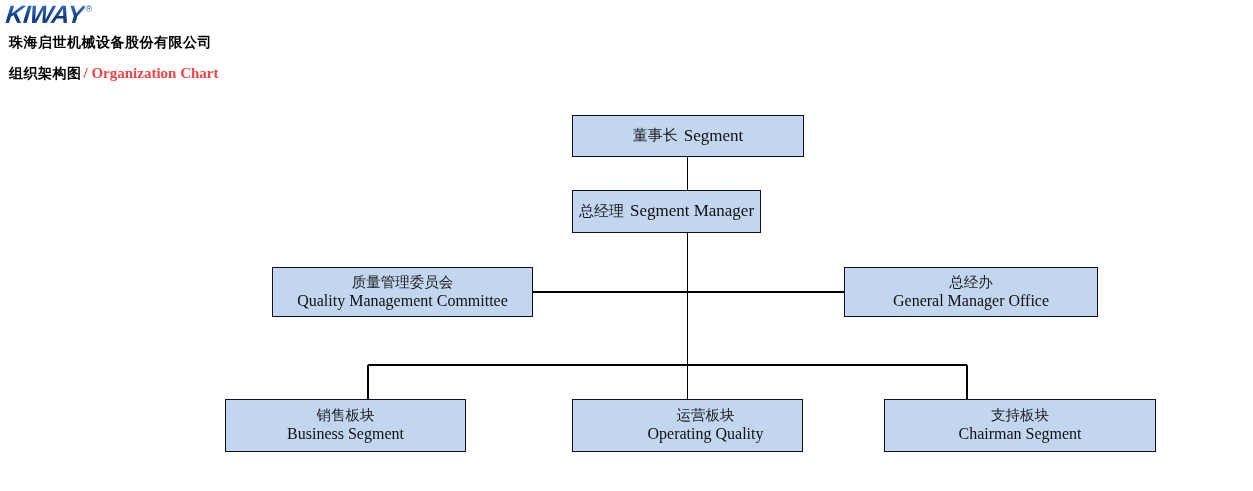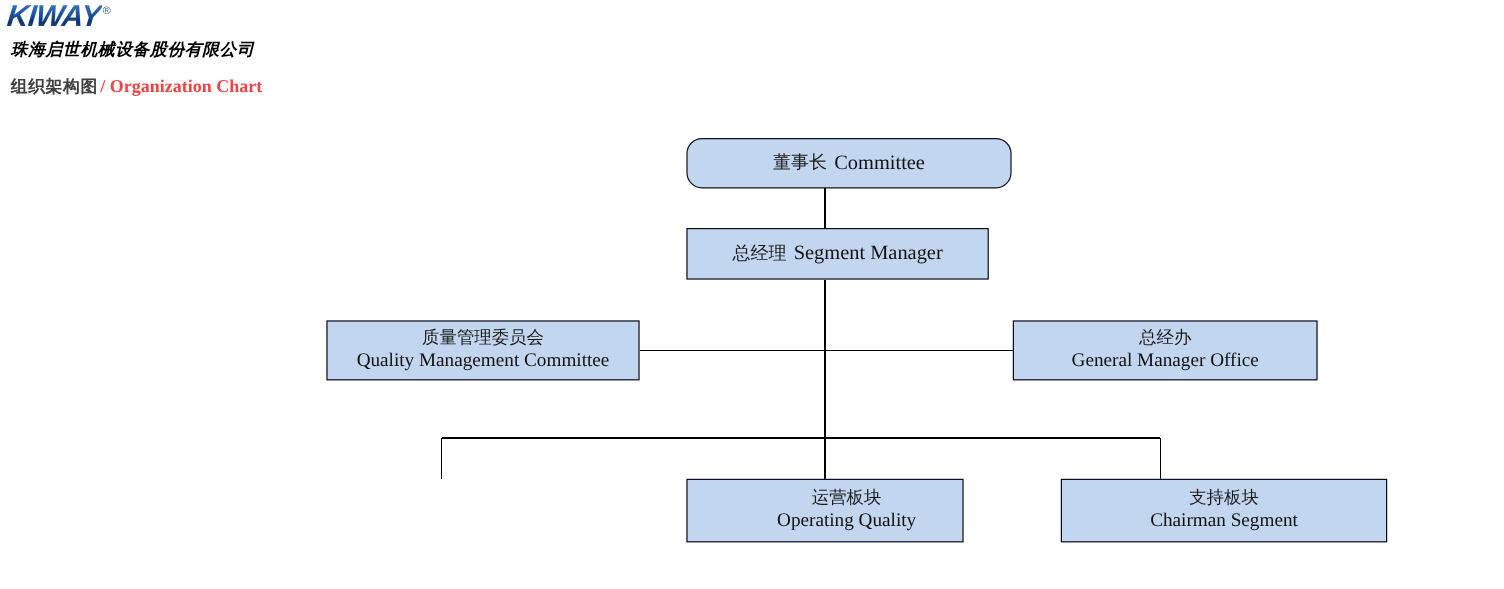--- a/index.html
+++ b/index.html
@@ -56,35 +56,34 @@
   #company-name {
     position: absolute;
     left: 9px;
     top: 32px;
     font-family: "DejaVu Sans", "Liberation Sans", sans-serif;
     font-weight: bold;
     font-size: 14px;
     line-height: 20px;
     color: #000000;
     letter-spacing: 0.5px;
-    font-style: italic;
   }
   #subtitle {
     position: absolute;
     left: 9px;
     top: 63px;
     font-size: 15px;
     line-height: 20px;
     white-space: nowrap;
   }
   #subtitle .cn {
     font-family: "DejaVu Sans", "Liberation Sans", sans-serif;
     font-weight: bold;
     font-size: 14px;
-    color: #404040;
+    color: #000000;
     letter-spacing: 0.5px;
   }
   #subtitle .en {
     font-family: "Liberation Serif", "DejaVu Serif", serif;
     font-weight: bold;
     font-size: 15px;
     color: #ef4444;
     margin-left: 2px;
   }
 
@@ -163,40 +162,44 @@
 
       <line x1="533" y1="292" x2="687.5" y2="292"></line>
       <line x1="687.5" y1="292" x2="844" y2="292"></line>
 
       <line x1="368" y1="365" x2="967" y2="365"></line>
       <line x1="368" y1="365" x2="368" y2="399"></line>
       <line x1="967" y1="365" x2="967" y2="399"></line>
     </g>
   </svg>
 
-  <div class="node inline" style="left:572px; top:115px; width:271px; height:42px;border-radius:13px;">
+  <div class="node inline" style="left:572px; top:115px; width:232px; height:42px;">
     <span class="cn">董事长</span>
-    <span class="en">Committee</span>
-  </div>
-
-  <div class="node inline" style="left:572px; top:190px; width:252px; height:43px;text-align:right;">
+    <span class="en">Segment</span>
+  </div>
+
+  <div class="node inline" style="left:572px; top:190px; width:189px; height:43px;text-align:right;">
     <span class="cn">总经理</span>
     <span class="en">Segment Manager</span>
   </div>
 
   <div class="node two-line" style="left:844px; top:267px; width:254px; height:50px;">
     <span class="cn">总经办</span>
     <span class="en">General Manager Office</span>
   </div>
 
   <div class="node two-line" style="left:272px; top:267px; width:261px; height:50px;">
     <span class="cn">质量管理委员会</span>
     <span class="en">Quality Management Committee</span>
   </div>
 
+  <div class="node two-line" style="left:225px; top:399px; width:241px; height:53px;">
+    <span class="cn">销售板块</span>
+    <span class="en">Business Segment</span>
+  </div>
 
   <div class="node two-line" style="left:572px; top:399px; width:231px; height:53px;padding-left:36px;">
     <span class="cn">运营板块</span>
     <span class="en">Operating Quality</span>
   </div>
 
   <div class="node two-line" style="left:884px; top:399px; width:272px; height:53px;align-items:center;">
     <span class="cn">支持板块</span>
     <span class="en">Chairman Segment</span>
   </div>

